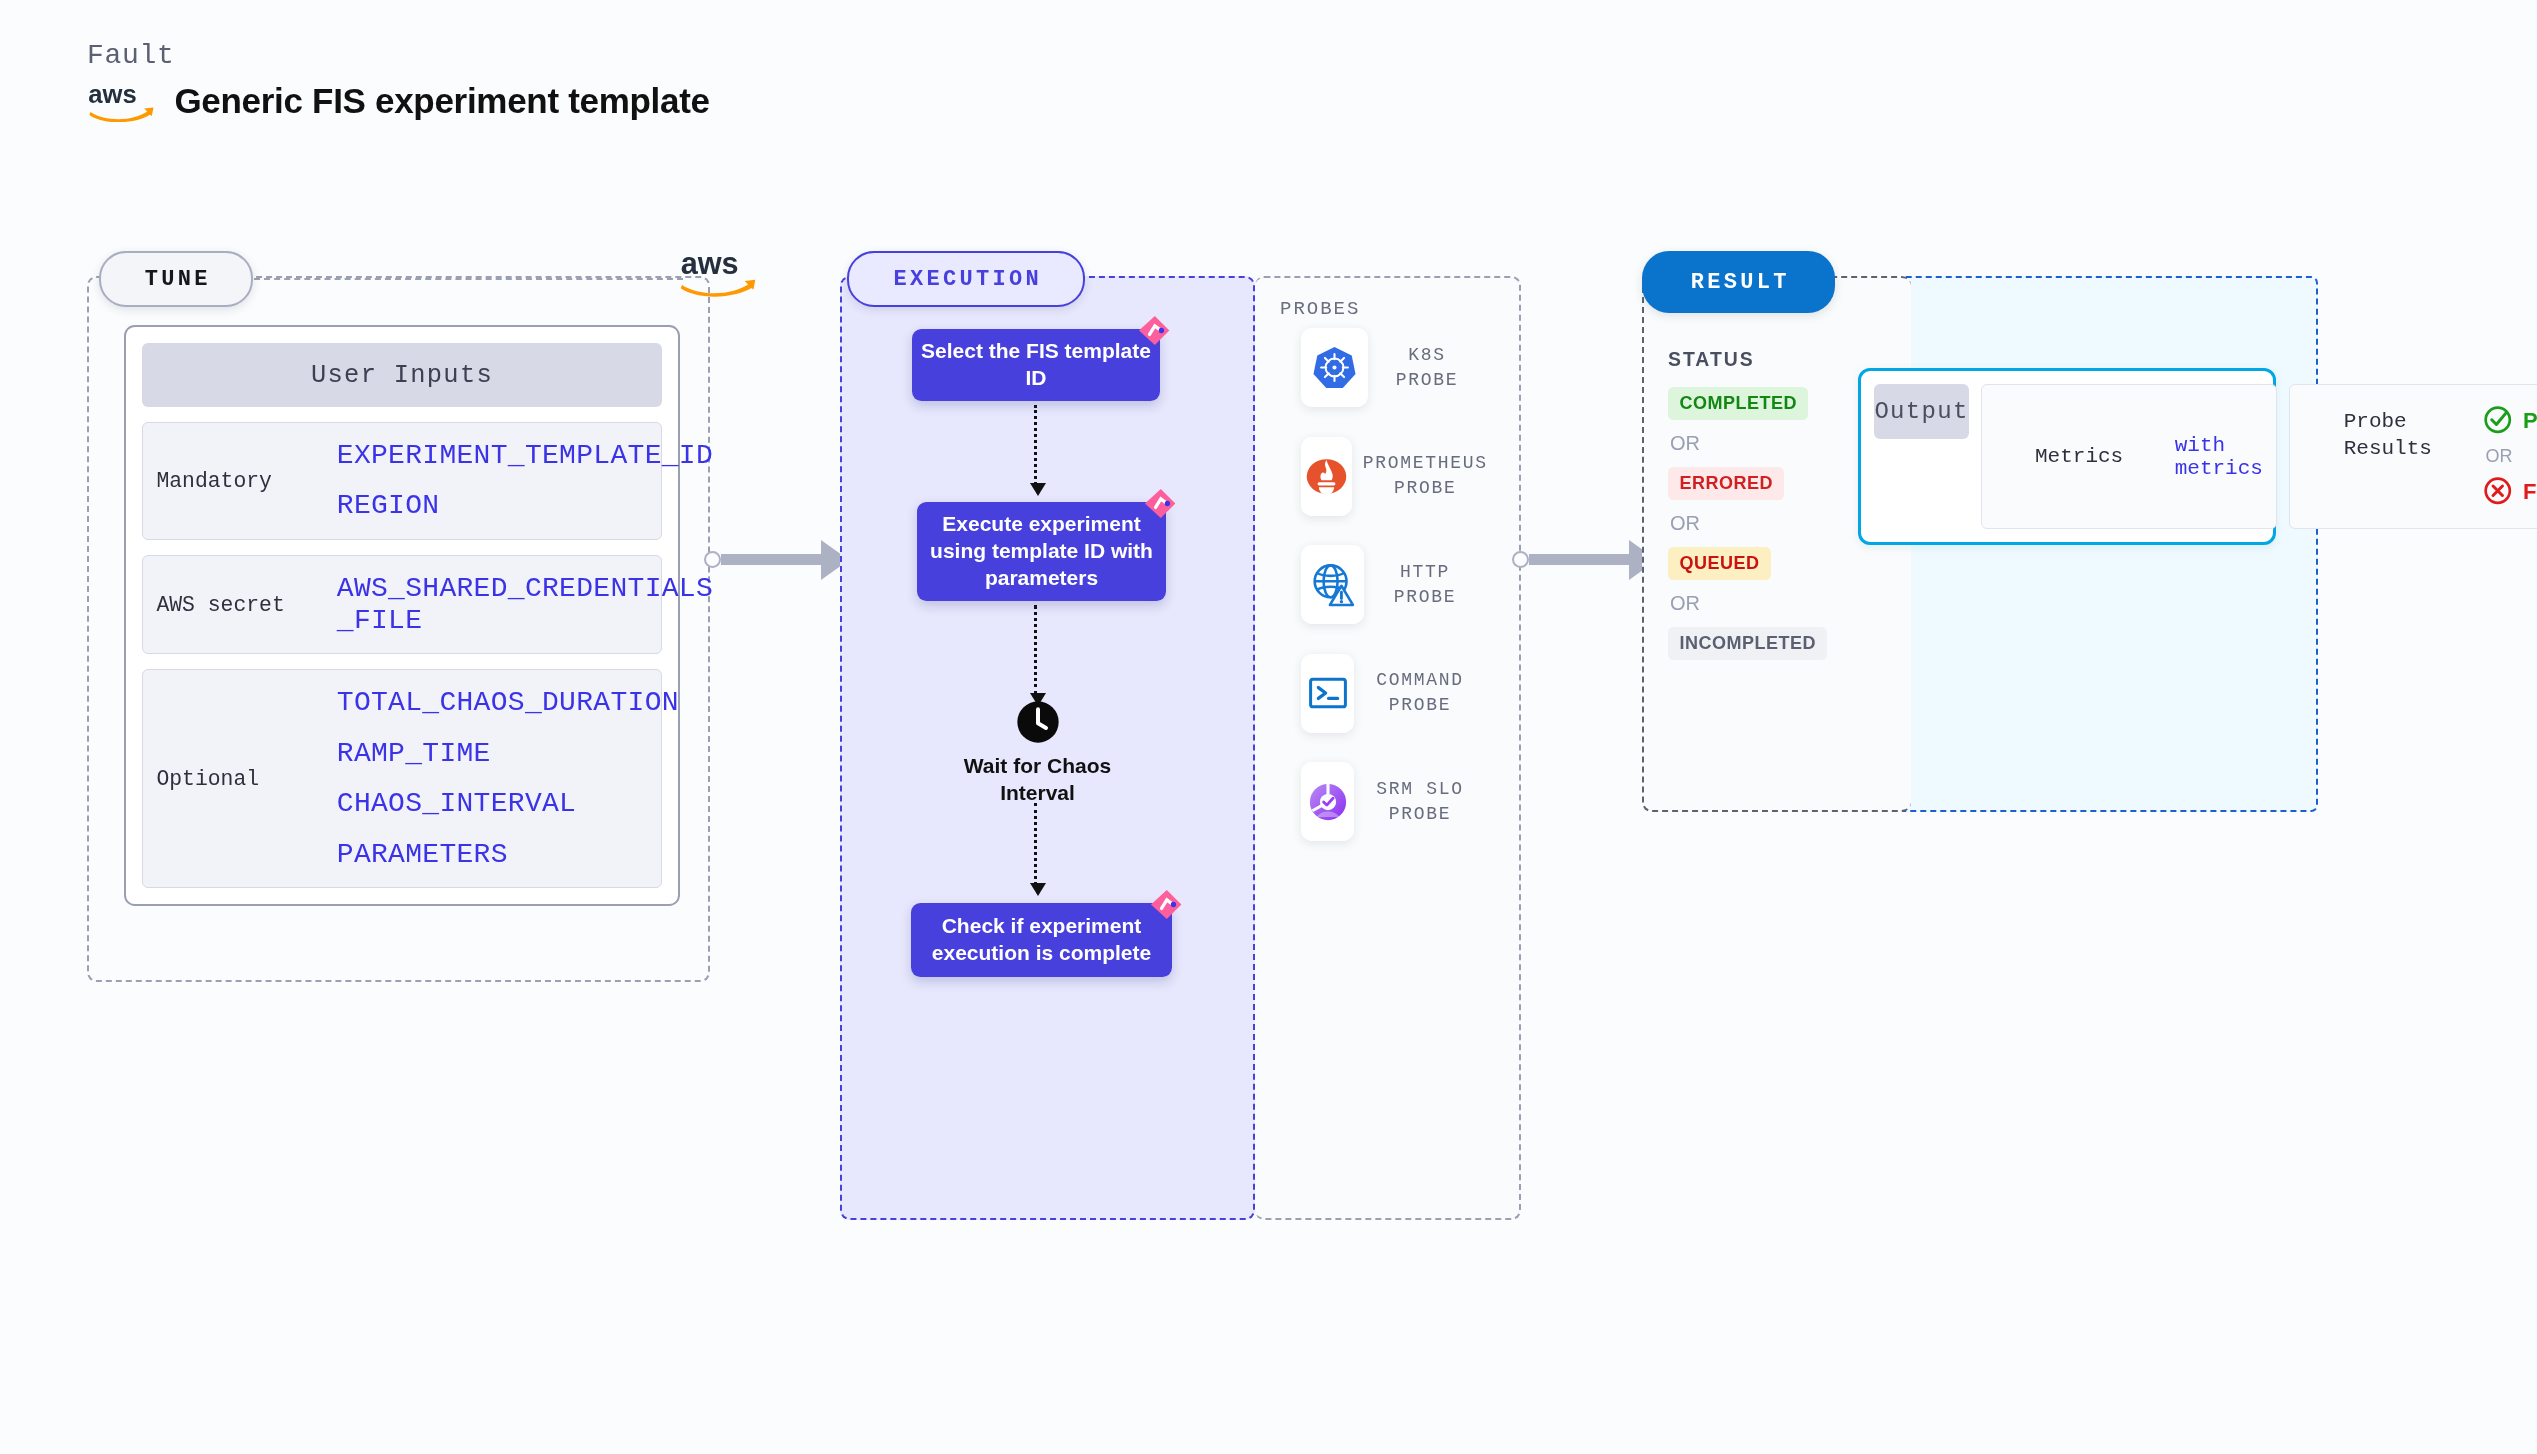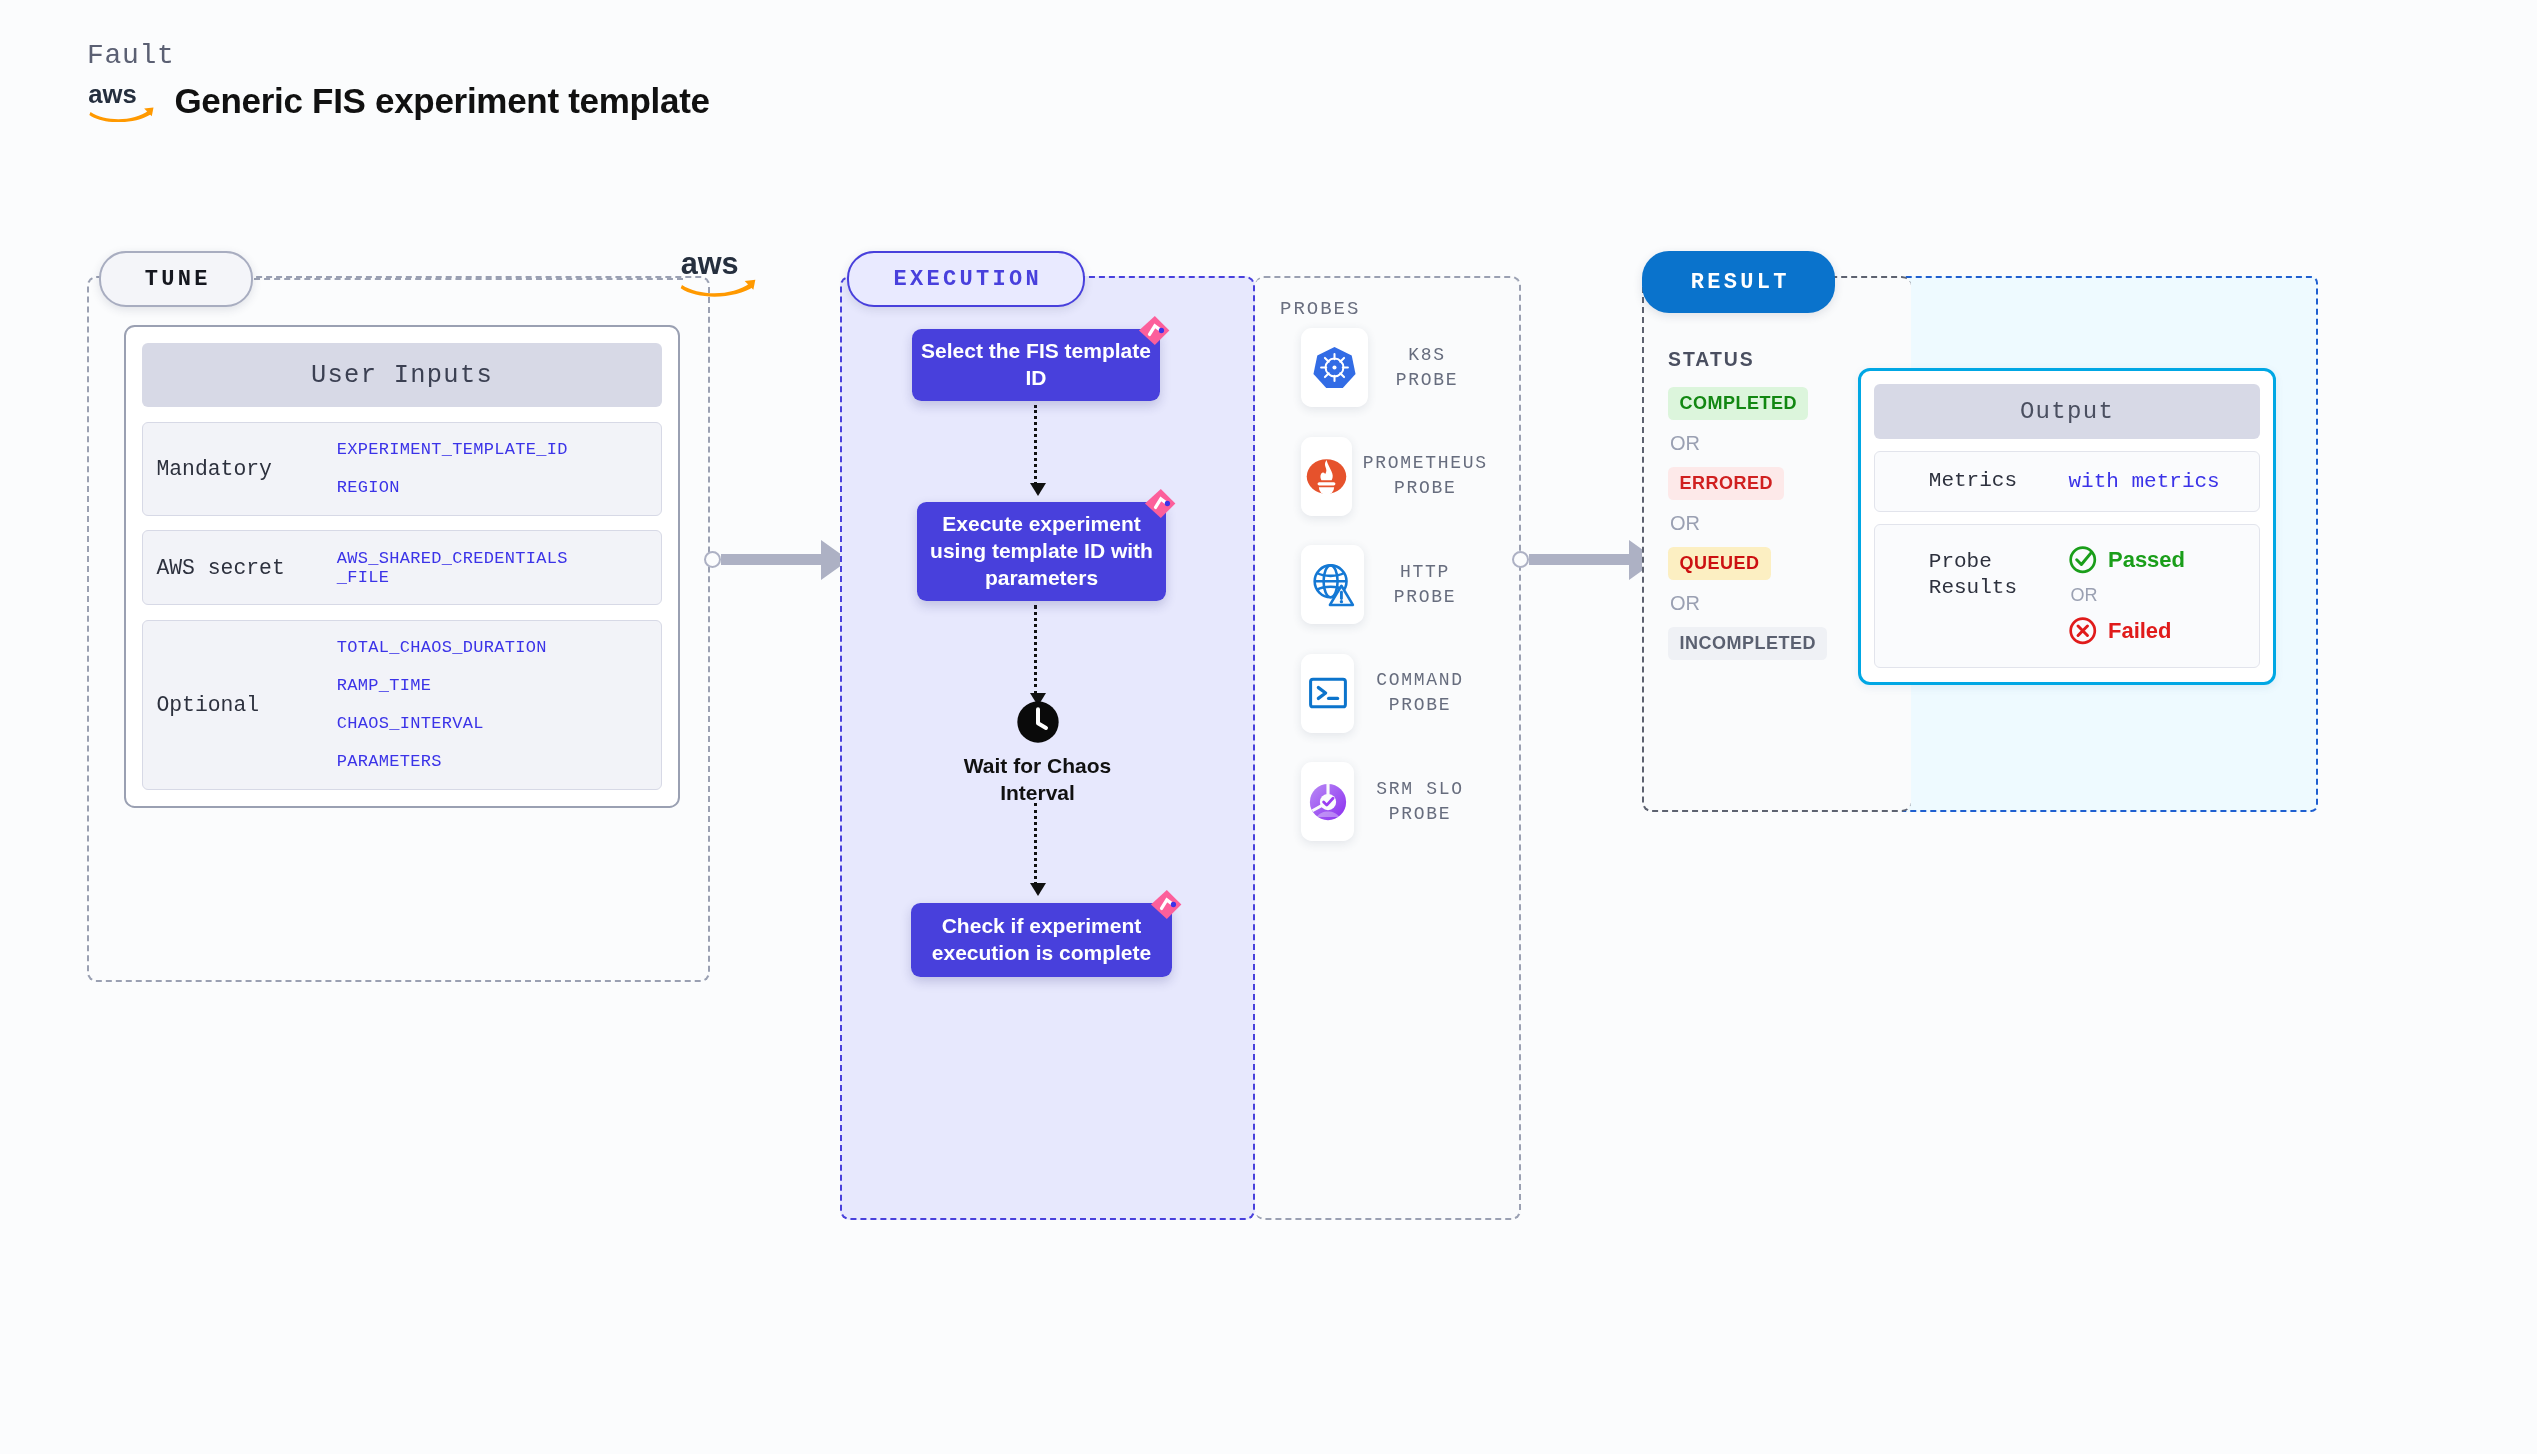--- a/index.html
+++ b/index.html
@@ -92,21 +92,21 @@
     background: #f2f3f8; border: 1.3px solid #d7d9e6; border-radius: 6px;
     display: flex; align-items: center; padding: 17.4px 13.4px; gap: 13.4px;
   }
   .input-label {
     font-family: "Liberation Mono","DejaVu Sans Mono",monospace;
     font-size: 21.4px; color: #2d313e; width: 167px; flex: none;
   }
   .input-vars { display: flex; flex-direction: column; gap: 19px; }
   .input-var {
     font-family: "Liberation Mono","DejaVu Sans Mono",monospace;
-    font-size: 17px; color: #3b33e8; letter-spacing: 0.3px; line-height: 1.12;
+    font-size: 28px; color: #3b33e8; letter-spacing: 0.3px; line-height: 1.12;
   }
 
   
   .connector { position: absolute; height: 31px; display: flex; align-items: center; }
   .conn-dot {
     width: 17.4px; height: 17.4px; border-radius: 50%;
     background: #fbfcfd; border: 2.7px solid #adb1c4; flex: none;
   }
   .conn-bar { height: 11.4px; background: #adb1c4; flex: 1; }
   .conn-head {
@@ -190,21 +190,21 @@
   .chip-completed { background: #dcf5dc; color: #128712; }
   .chip-errored { background: #fde9e9; color: #d02020; }
   .chip-queued { background: #fcefc2; color: #cc1111; }
   .chip-incompleted { background: #eff1f5; color: #5a6070; }
   .or-text { font-size: 20px; color: #9aa0b2; padding: 6px 2px; }
 
   
   #output-card {
     position: absolute; left: 1858px; top: 368px; width: 418px;
     background: #fff; border: 3.3px solid #00a7e4; border-radius: 12px;
-    padding: 13.4px; display: flex; flex-direction: column; gap: 12px;
+    padding: 13.4px; display: flex; flex-direction: row; gap: 12px;
     box-shadow: 0 2.7px 8px rgba(0,90,150,.08);
   }
   #output-header {
     background: #d7d9e6; border-radius: 6px; height: 55px;
     display: flex; align-items: center; justify-content: center;
     font-family: "Liberation Mono","DejaVu Sans Mono",monospace;
     font-size: 24px; color: #4a4f60; letter-spacing: 1.3px;
   }
   .output-row {
     background: #fafbfd; border: 1.3px solid #e2e4ec; border-radius: 6px;

